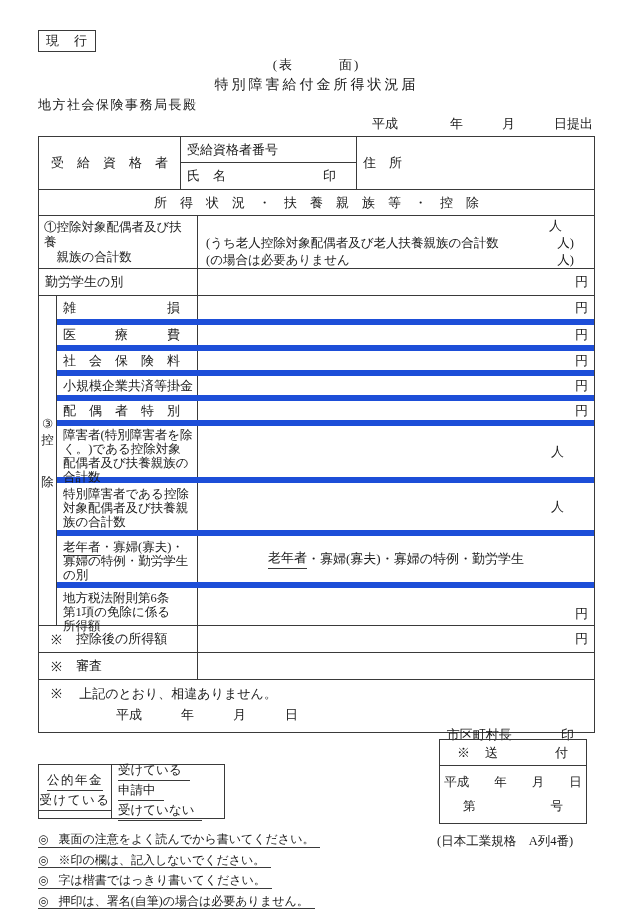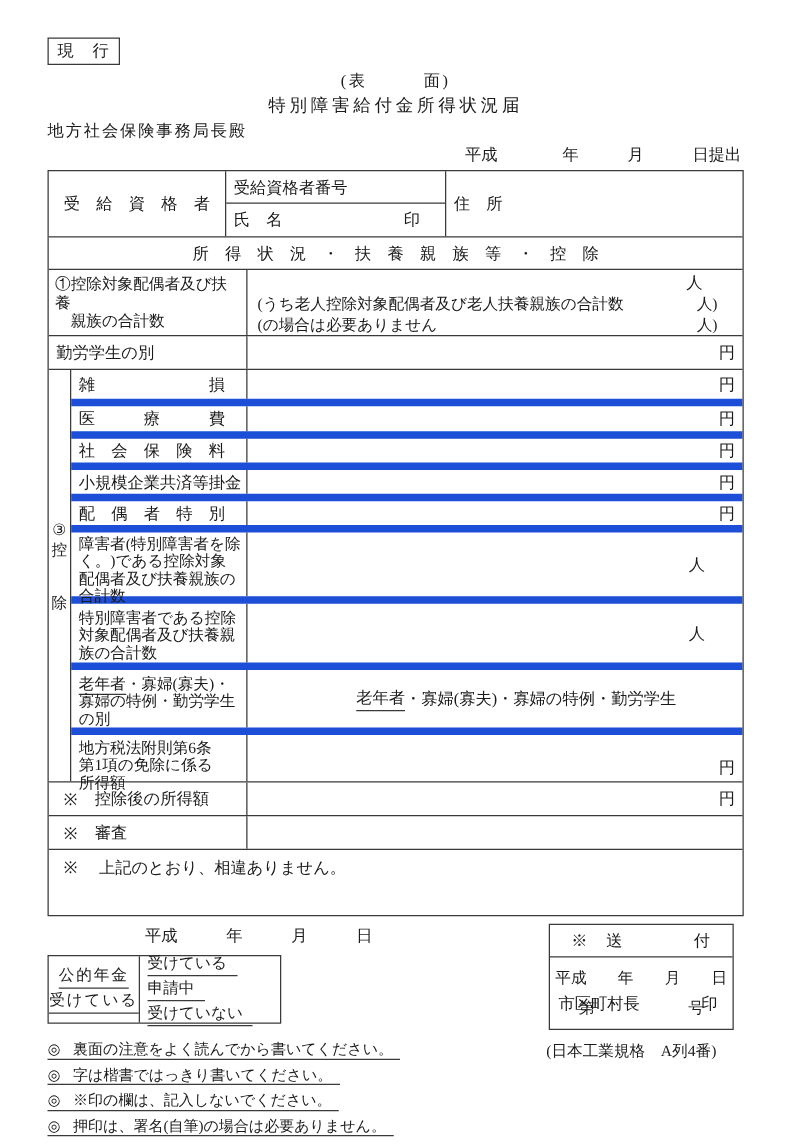--- a/index.html
+++ b/index.html
@@ -31,21 +31,21 @@
   .bb{border-bottom:1px solid #3a3a3a;}
   .col{display:flex;flex-direction:column;justify-content:space-between;}
   .flex1{flex:1;min-width:0;}
   .vc{display:flex;align-items:center;}
   .w142{width:142px;}
   .w176{width:176px;}
   .w159{width:159px;}
   .w141{width:141px;}
   .w18{width:18px;}
   .h26{height:26px;}.h27{height:27px;}.h29{height:29px;}.h25{height:25px;}
-  .h53{height:53px;}.h52{height:52px;gap:34px;}.h57{height:57px;}.h37{height:37px;}
+  .h53{height:53px;}.h52{height:52px;}.h57{height:57px;}.h37{height:37px;}
   .pl5{padding-left:5px;}.pl6{padding-left:6px;}.pl8{padding-left:8px;}
   .pr6{padding-right:6px;}.pr20{padding-right:20px;}.pr30{padding-right:30px;}.pr32{padding-right:32px;}
   .prewrap{white-space:pre-line;word-break:break-all;}
   .breakall{word-break:break-all;}
   .name-row{display:flex;justify-content:space-between;align-items:center;}
   .between{display:flex;justify-content:space-between;}
   .ded-rows > .drow{display:flex;border-bottom:6px solid #1d4ed8;box-sizing:border-box;}
   .ded-rows > .drow:last-child{border-bottom:none;}
   .vlabel{position:relative;}
   .vlabel span{position:absolute;left:50%;transform:translateX(-50%);font-size:12.5px;line-height:1;}
@@ -229,22 +229,22 @@
       </div>
       <div class="p-right">
         <span class="u">受けている</span>
         <span class="u">申請中</span>
         <span class="u">受けていない</span>
       </div>
     </div>
 
     <div class="notes">
       <span class="note-line"><span class="wrap-u"><span class="note-mark">◎</span><span>裏面の注意をよく読んでから書いてください。</span></span></span>
+      <span class="note-line"><span class="wrap-u"><span class="note-mark">◎</span><span>※印の欄は、記入しないでください。</span></span></span>
       <span class="note-line"><span class="wrap-u"><span class="note-mark">◎</span><span>字は楷書ではっきり書いてください。</span></span></span>
-      <span class="note-line"><span class="wrap-u"><span class="note-mark">◎</span><span>※印の欄は、記入しないでください。</span></span></span>
       <span class="note-line"><span class="wrap-u"><span class="note-mark">◎</span><span>押印は、署名(自筆)の場合は必要ありません。</span></span></span>
     </div>
 
     <div class="jis">(日本工業規格　A列4番)</div>
 
   </div>
 
 </div>
 
 </body></html>

